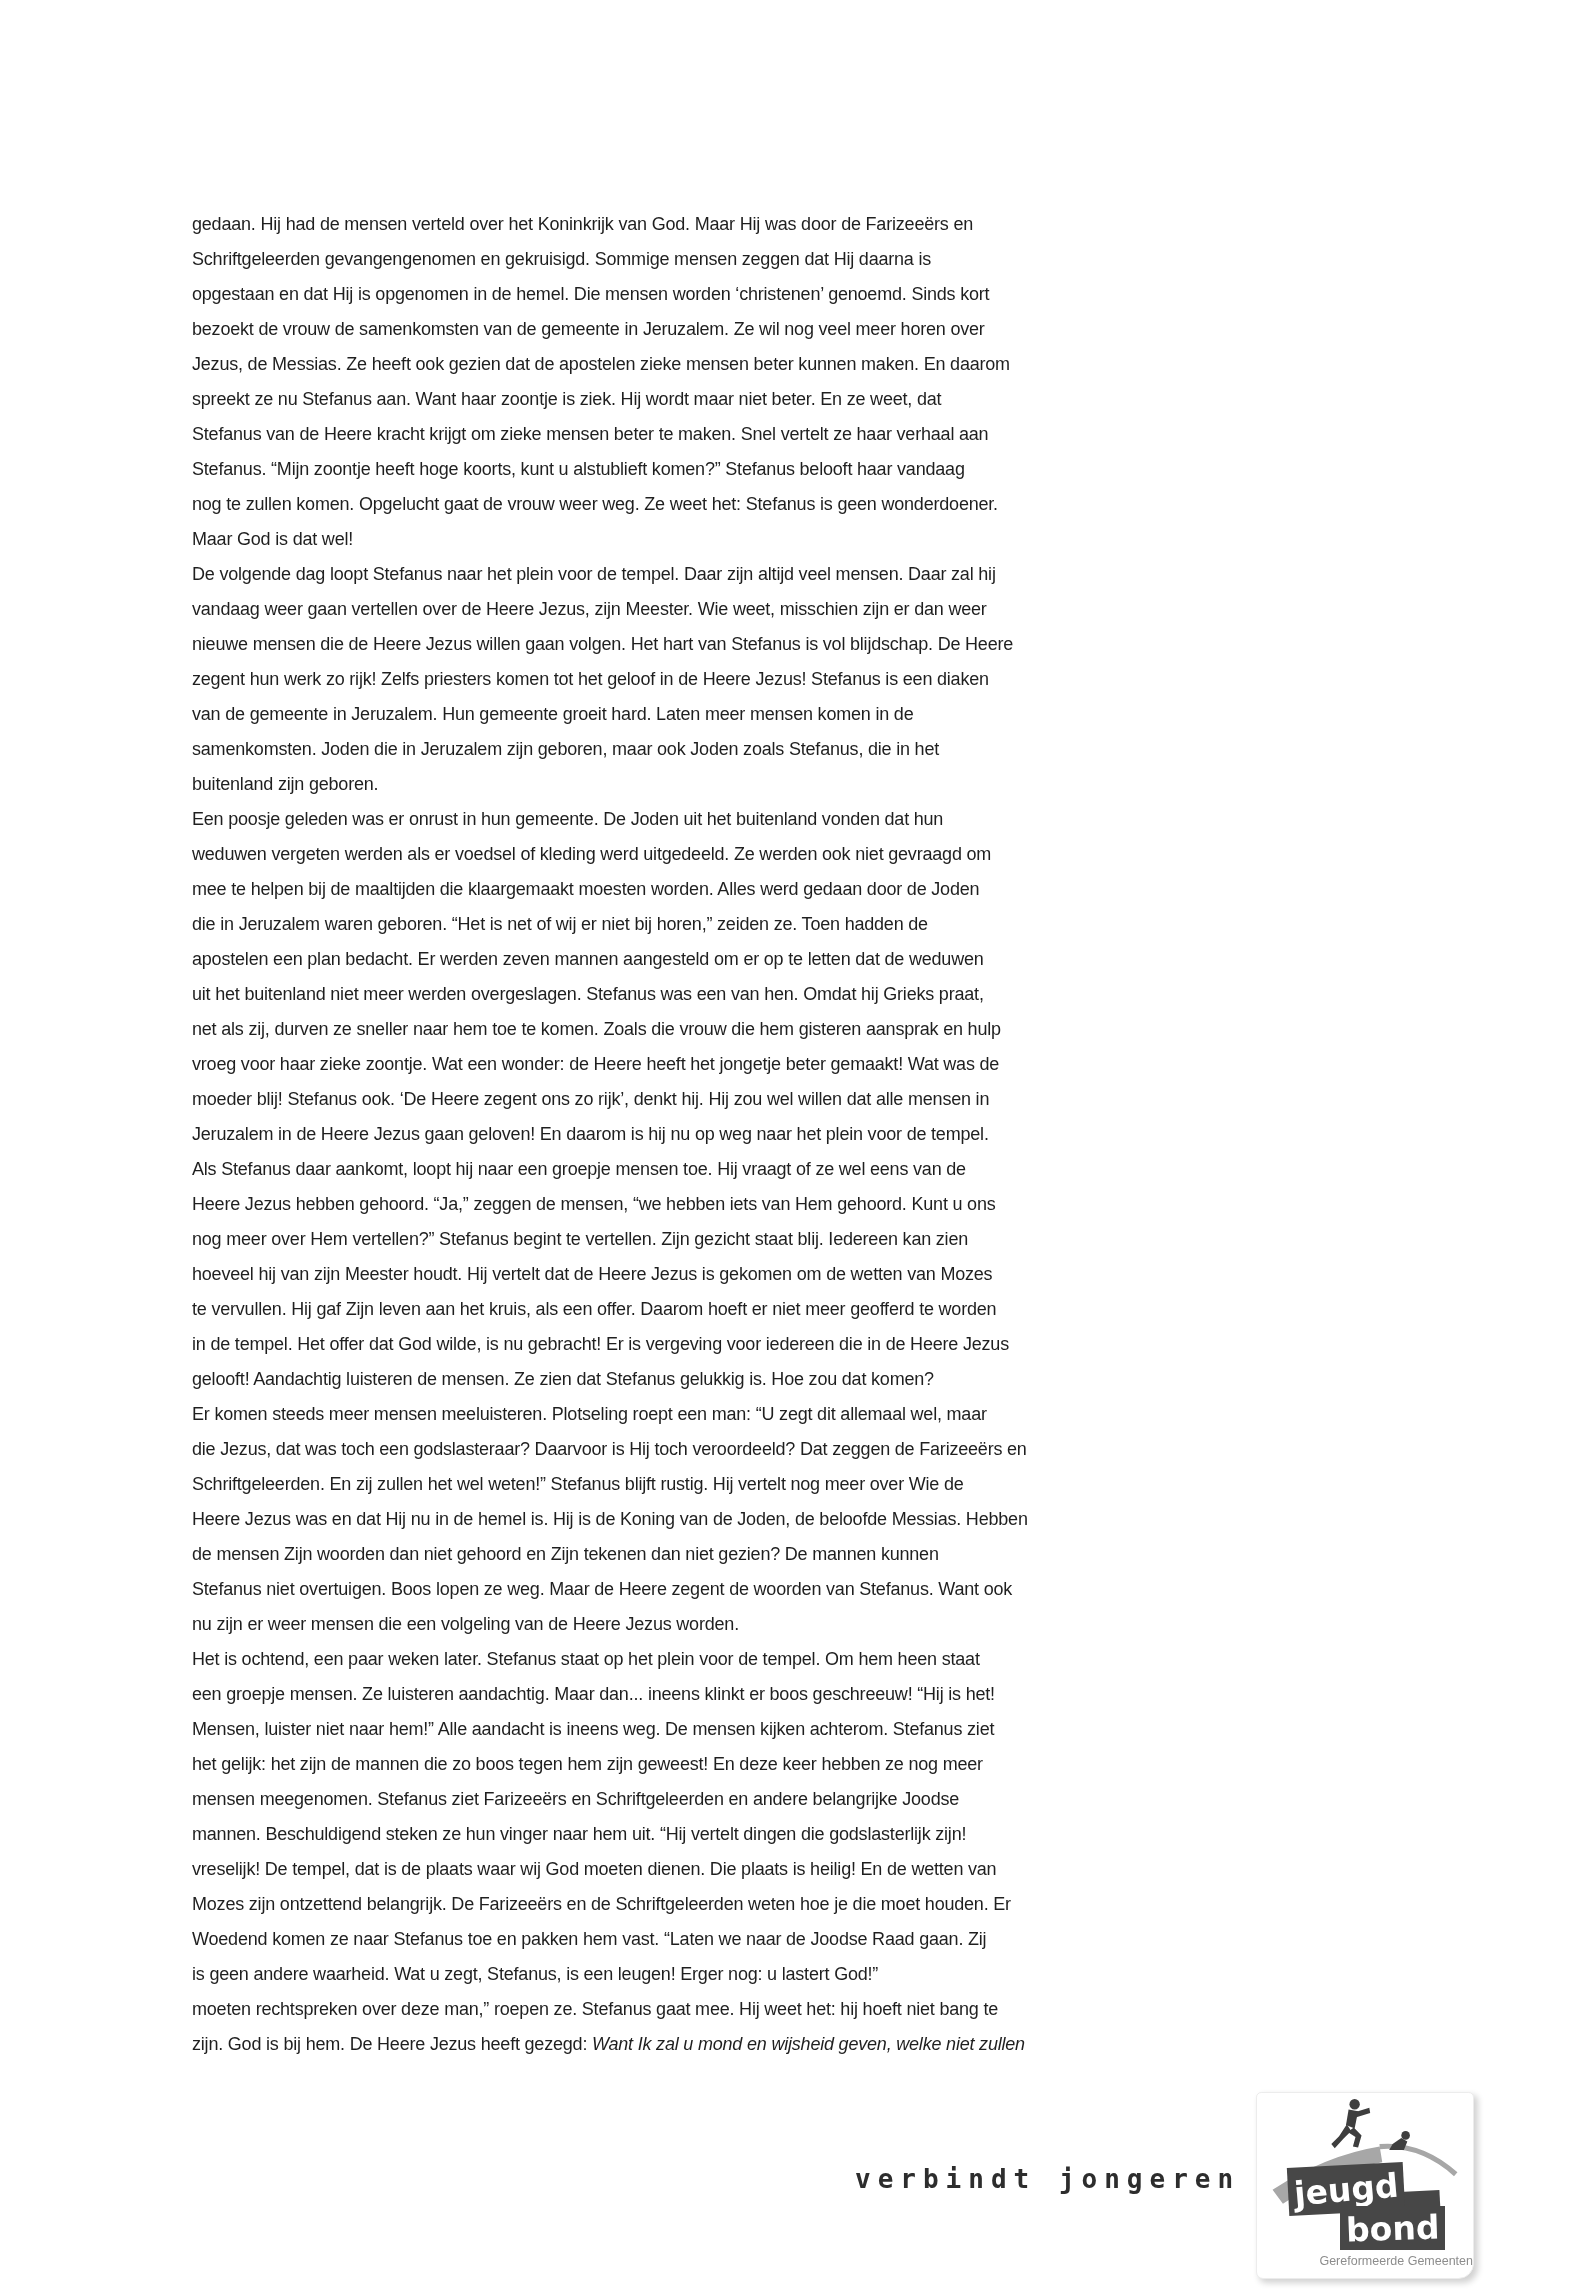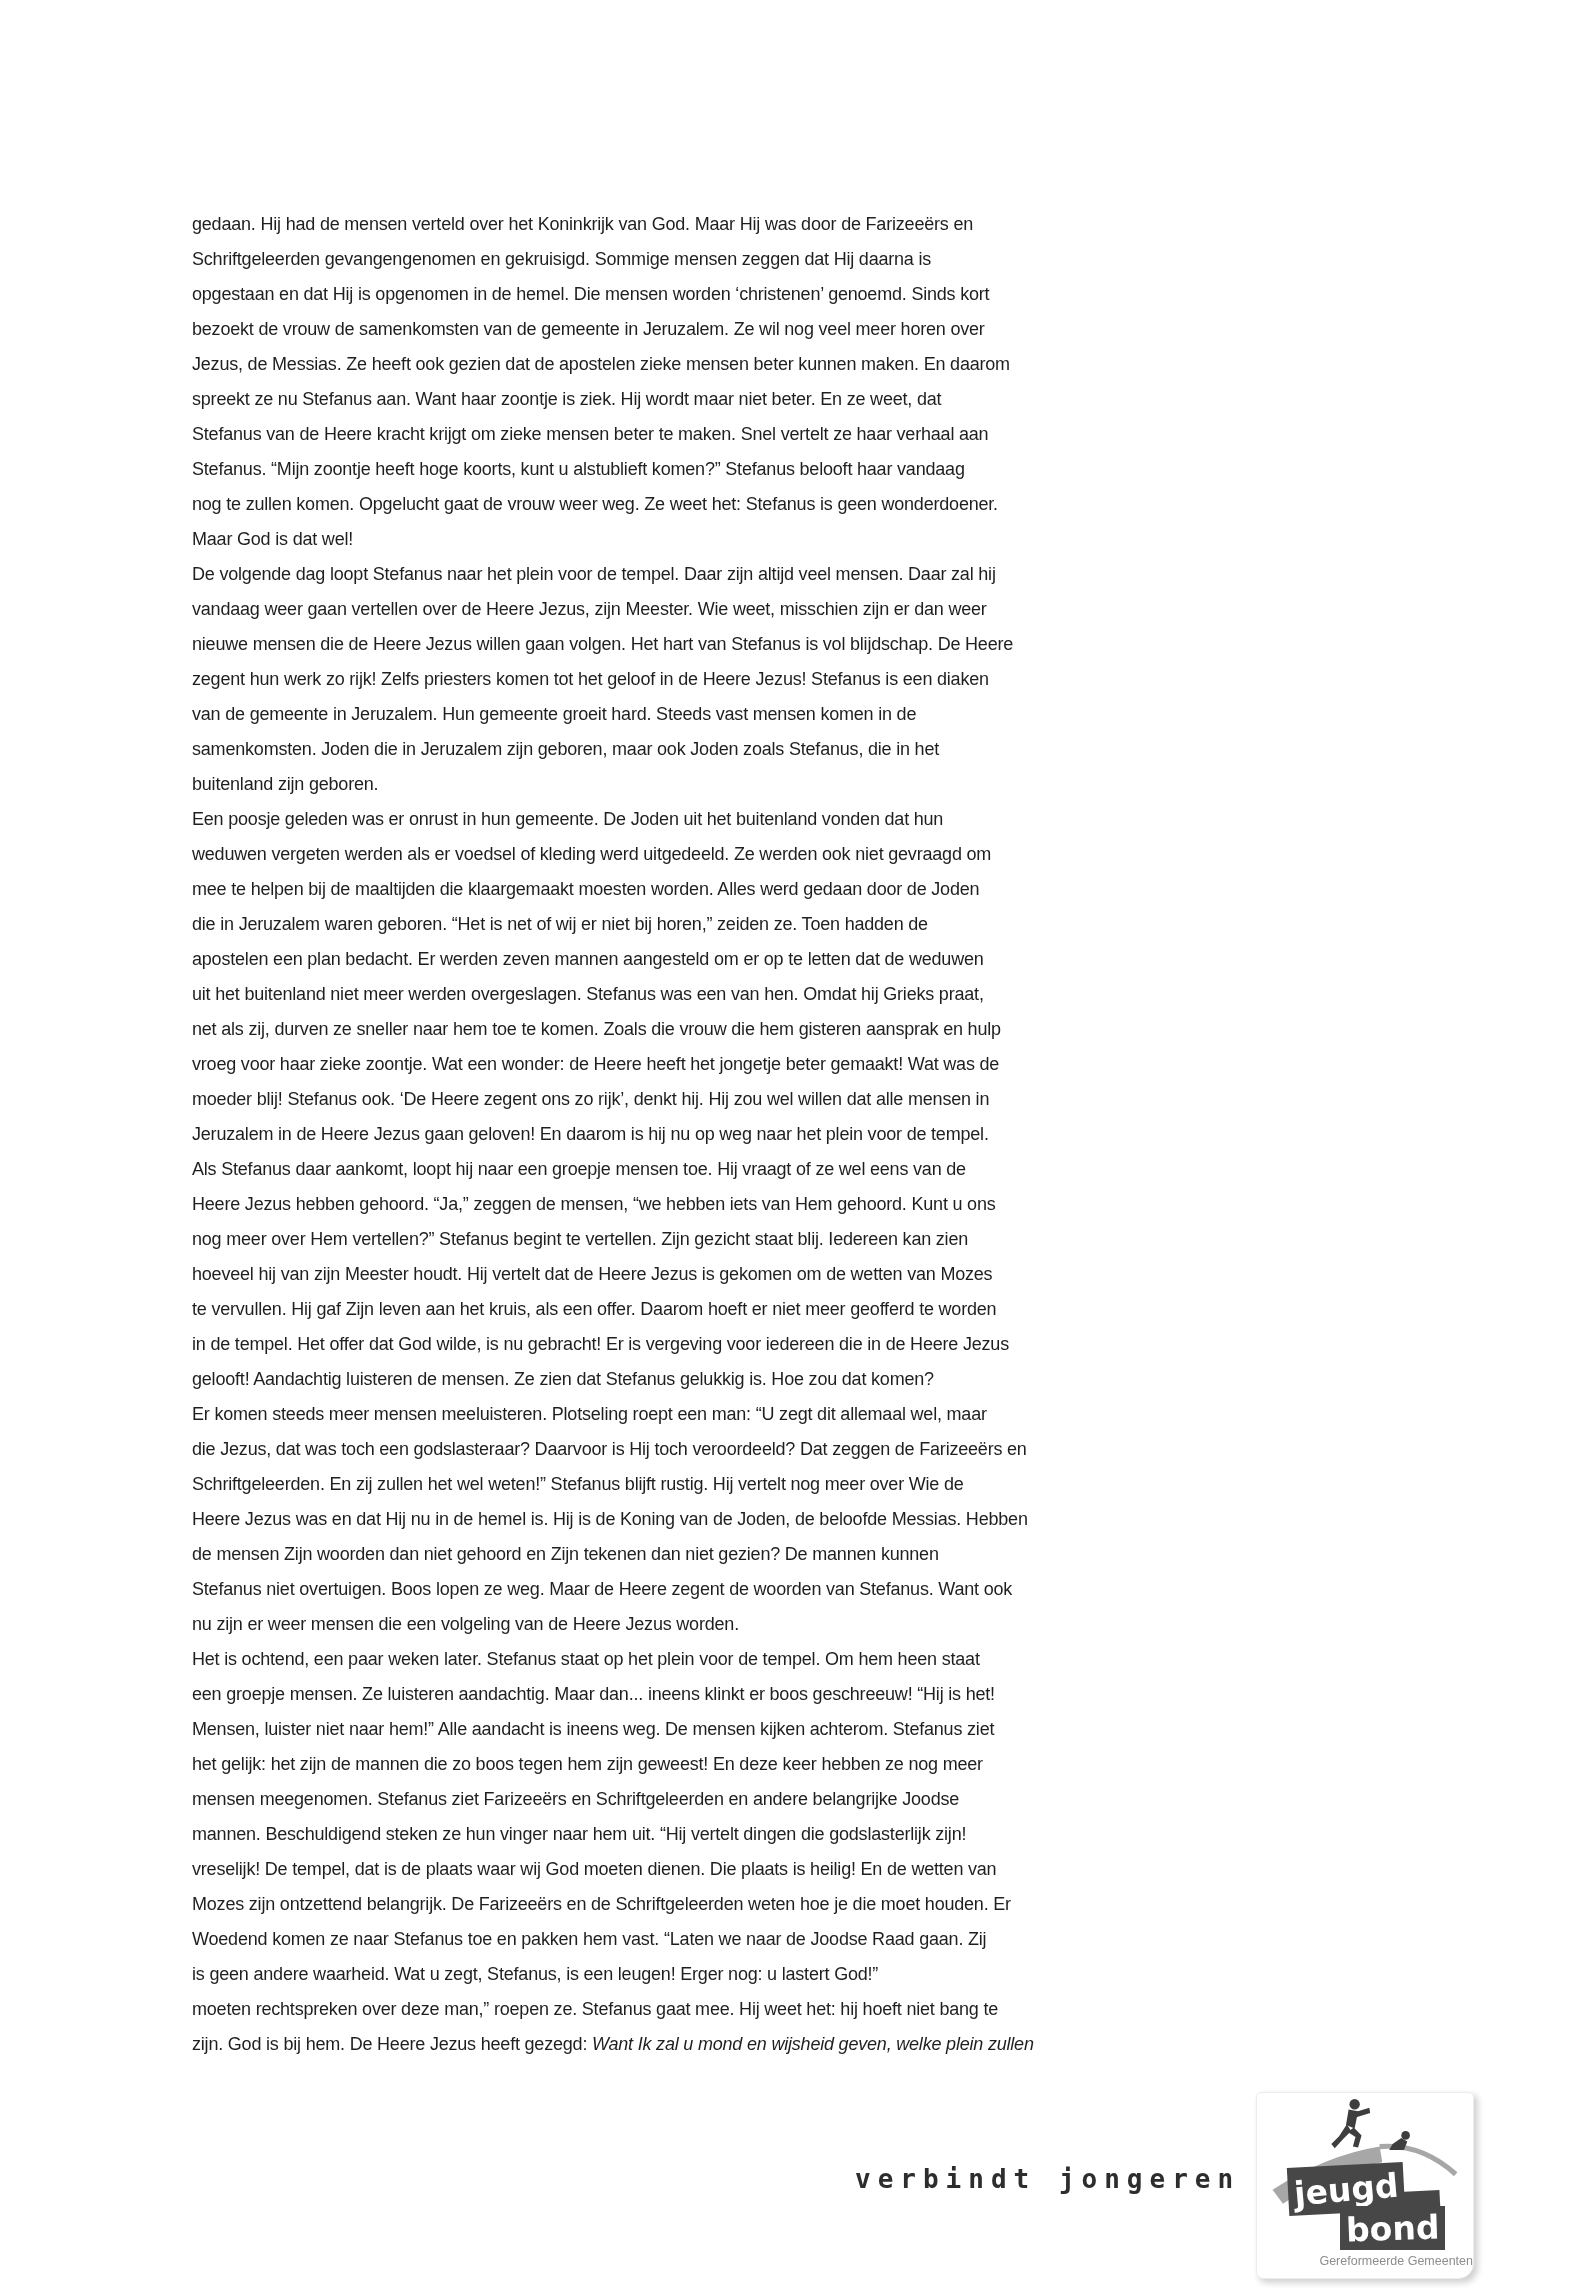--- a/index.html
+++ b/index.html
@@ -93,21 +93,21 @@
         <div class="line">Jezus, de Messias. Ze heeft ook gezien dat de apostelen zieke mensen beter kunnen maken. En daarom</div>
         <div class="line">spreekt ze nu Stefanus aan. Want haar zoontje is ziek. Hij wordt maar niet beter. En ze weet, dat</div>
         <div class="line">Stefanus van de Heere kracht krijgt om zieke mensen beter te maken. Snel vertelt ze haar verhaal aan</div>
         <div class="line">Stefanus. “Mijn zoontje heeft hoge koorts, kunt u alstublieft komen?” Stefanus belooft haar vandaag</div>
         <div class="line">nog te zullen komen. Opgelucht gaat de vrouw weer weg. Ze weet het: Stefanus is geen wonderdoener.</div>
         <div class="line">Maar God is dat wel!</div>
         <div class="line">De volgende dag loopt Stefanus naar het plein voor de tempel. Daar zijn altijd veel mensen. Daar zal hij</div>
         <div class="line">vandaag weer gaan vertellen over de Heere Jezus, zijn Meester. Wie weet, misschien zijn er dan weer</div>
         <div class="line">nieuwe mensen die de Heere Jezus willen gaan volgen. Het hart van Stefanus is vol blijdschap. De Heere</div>
         <div class="line">zegent hun werk zo rijk! Zelfs priesters komen tot het geloof in de Heere Jezus! Stefanus is een diaken</div>
-        <div class="line">van de gemeente in Jeruzalem. Hun gemeente groeit hard. Steeds vast mensen komen in de</div>
+        <div class="line">van de gemeente in Jeruzalem. Hun gemeente groeit hard. Laten meer mensen komen in de</div>
         <div class="line">samenkomsten. Joden die in Jeruzalem zijn geboren, maar ook Joden zoals Stefanus, die in het</div>
         <div class="line">buitenland zijn geboren.</div>
         <div class="line">Een poosje geleden was er onrust in hun gemeente. De Joden uit het buitenland vonden dat hun</div>
         <div class="line">weduwen vergeten werden als er voedsel of kleding werd uitgedeeld. Ze werden ook niet gevraagd om</div>
         <div class="line">mee te helpen bij de maaltijden die klaargemaakt moesten worden. Alles werd gedaan door de Joden</div>
         <div class="line">die in Jeruzalem waren geboren. “Het is net of wij er niet bij horen,” zeiden ze. Toen hadden de</div>
         <div class="line">apostelen een plan bedacht. Er werden zeven mannen aangesteld om er op te letten dat de weduwen</div>
         <div class="line">uit het buitenland niet meer werden overgeslagen. Stefanus was een van hen. Omdat hij Grieks praat,</div>
         <div class="line">net als zij, durven ze sneller naar hem toe te komen. Zoals die vrouw die hem gisteren aansprak en hulp</div>
         <div class="line">vroeg voor haar zieke zoontje. Wat een wonder: de Heere heeft het jongetje beter gemaakt! Wat was de</div>
@@ -132,21 +132,21 @@
         <div class="line">Mensen, luister niet naar hem!” Alle aandacht is ineens weg. De mensen kijken achterom. Stefanus ziet</div>
         <div class="line">het gelijk: het zijn de mannen die zo boos tegen hem zijn geweest! En deze keer hebben ze nog meer</div>
         <div class="line">mensen meegenomen. Stefanus ziet Farizeeërs en Schriftgeleerden en andere belangrijke Joodse</div>
         <div class="line">mannen. Beschuldigend steken ze hun vinger naar hem uit. “Hij vertelt dingen die godslasterlijk zijn!</div>
         <div class="line">vreselijk! De tempel, dat is de plaats waar wij God moeten dienen. Die plaats is heilig! En de wetten van</div>
         <div class="line">Mozes zijn ontzettend belangrijk. De Farizeeërs en de Schriftgeleerden weten hoe je die moet houden. Er</div>
         <div class="line">Woedend komen ze naar Stefanus toe en pakken hem vast. “Laten we naar de Joodse Raad gaan. Zij</div>
         <div class="line">is geen andere waarheid. Wat u zegt, Stefanus, is een leugen! Erger nog: u lastert God!”</div>
         <div class="line">moeten rechtspreken over deze man,” roepen ze. Stefanus gaat mee. Hij weet het: hij hoeft niet bang te</div>
       </div>
-    <div class="line"><span>zijn. God is bij hem. De Heere Jezus heeft gezegd: </span><span class="it">Want Ik zal u mond en wijsheid geven, welke plein zullen</span></div>
+    <div class="line"><span>zijn. God is bij hem. De Heere Jezus heeft gezegd: </span><span class="it">Want Ik zal u mond en wijsheid geven, welke niet zullen</span></div>
   </div>
 
   <div class="tagline">verbindt jongeren</div>
 
   <div class="logo-box">
     <svg class="logo-svg" viewBox="0 0 250 214" xmlns="http://www.w3.org/2000/svg">
       <path d="M 18,112 Q 80,72 142,62 L 145,80 Q 88,90 30,128 Z" fill="#a7a7a7"></path>
       <path d="M 142,62 Q 190,58 230,94" stroke="#a7a7a7" stroke-width="6" fill="none"></path>
       <g fill="#3e3e3e">
         <circle cx="113" cy="13" r="6"></circle>

